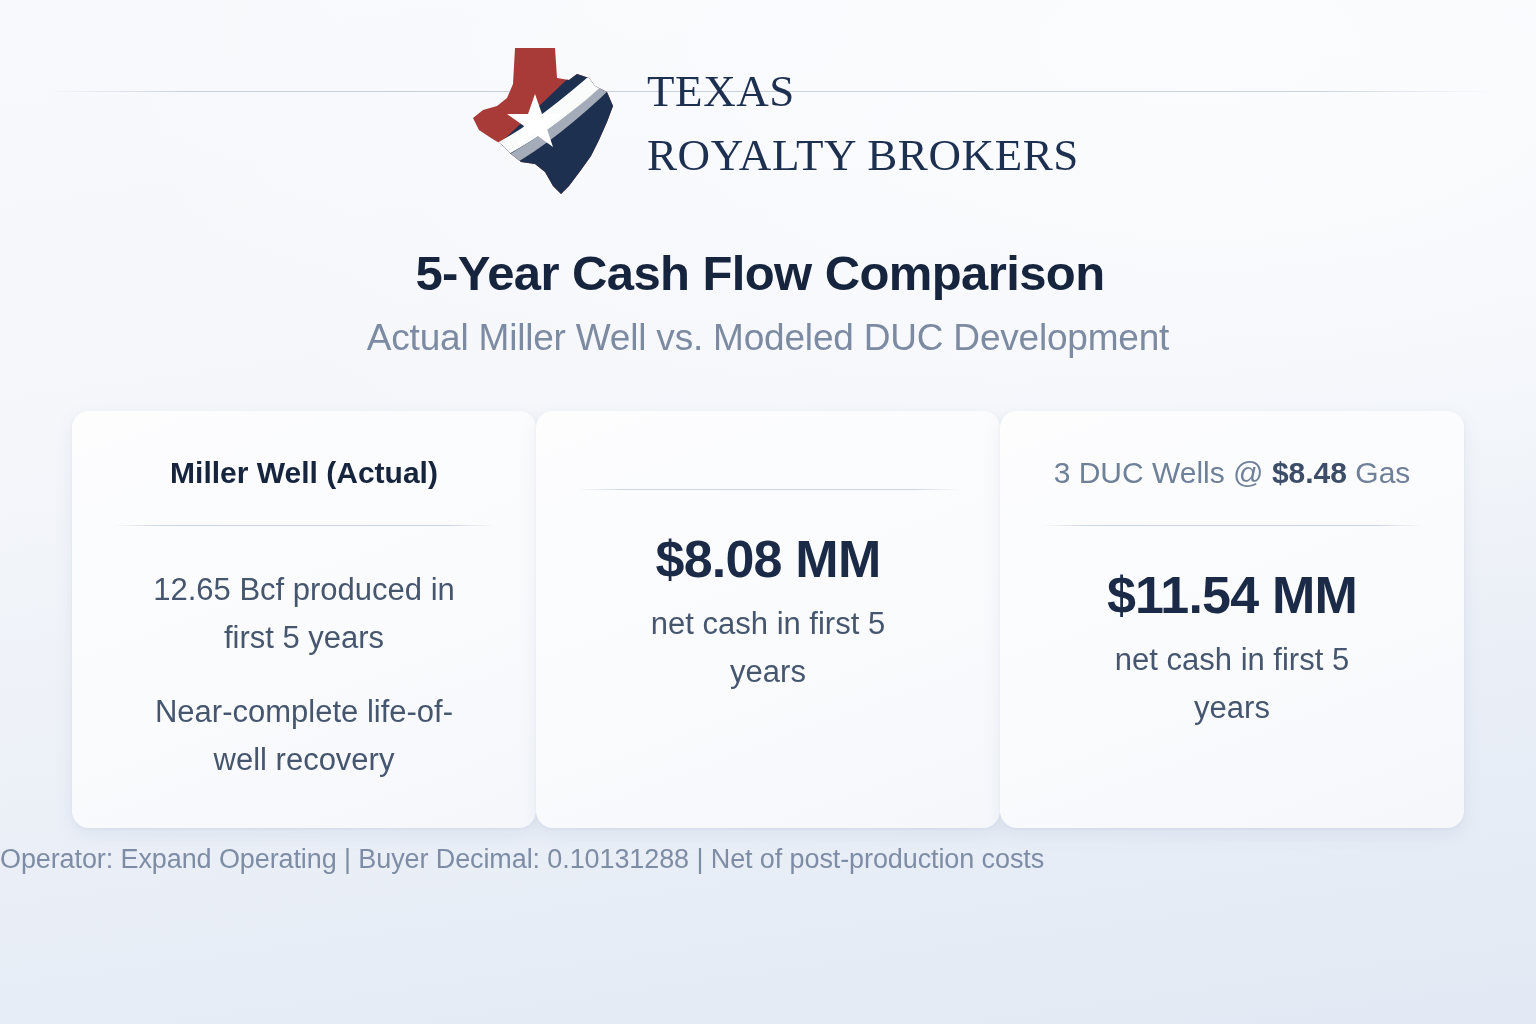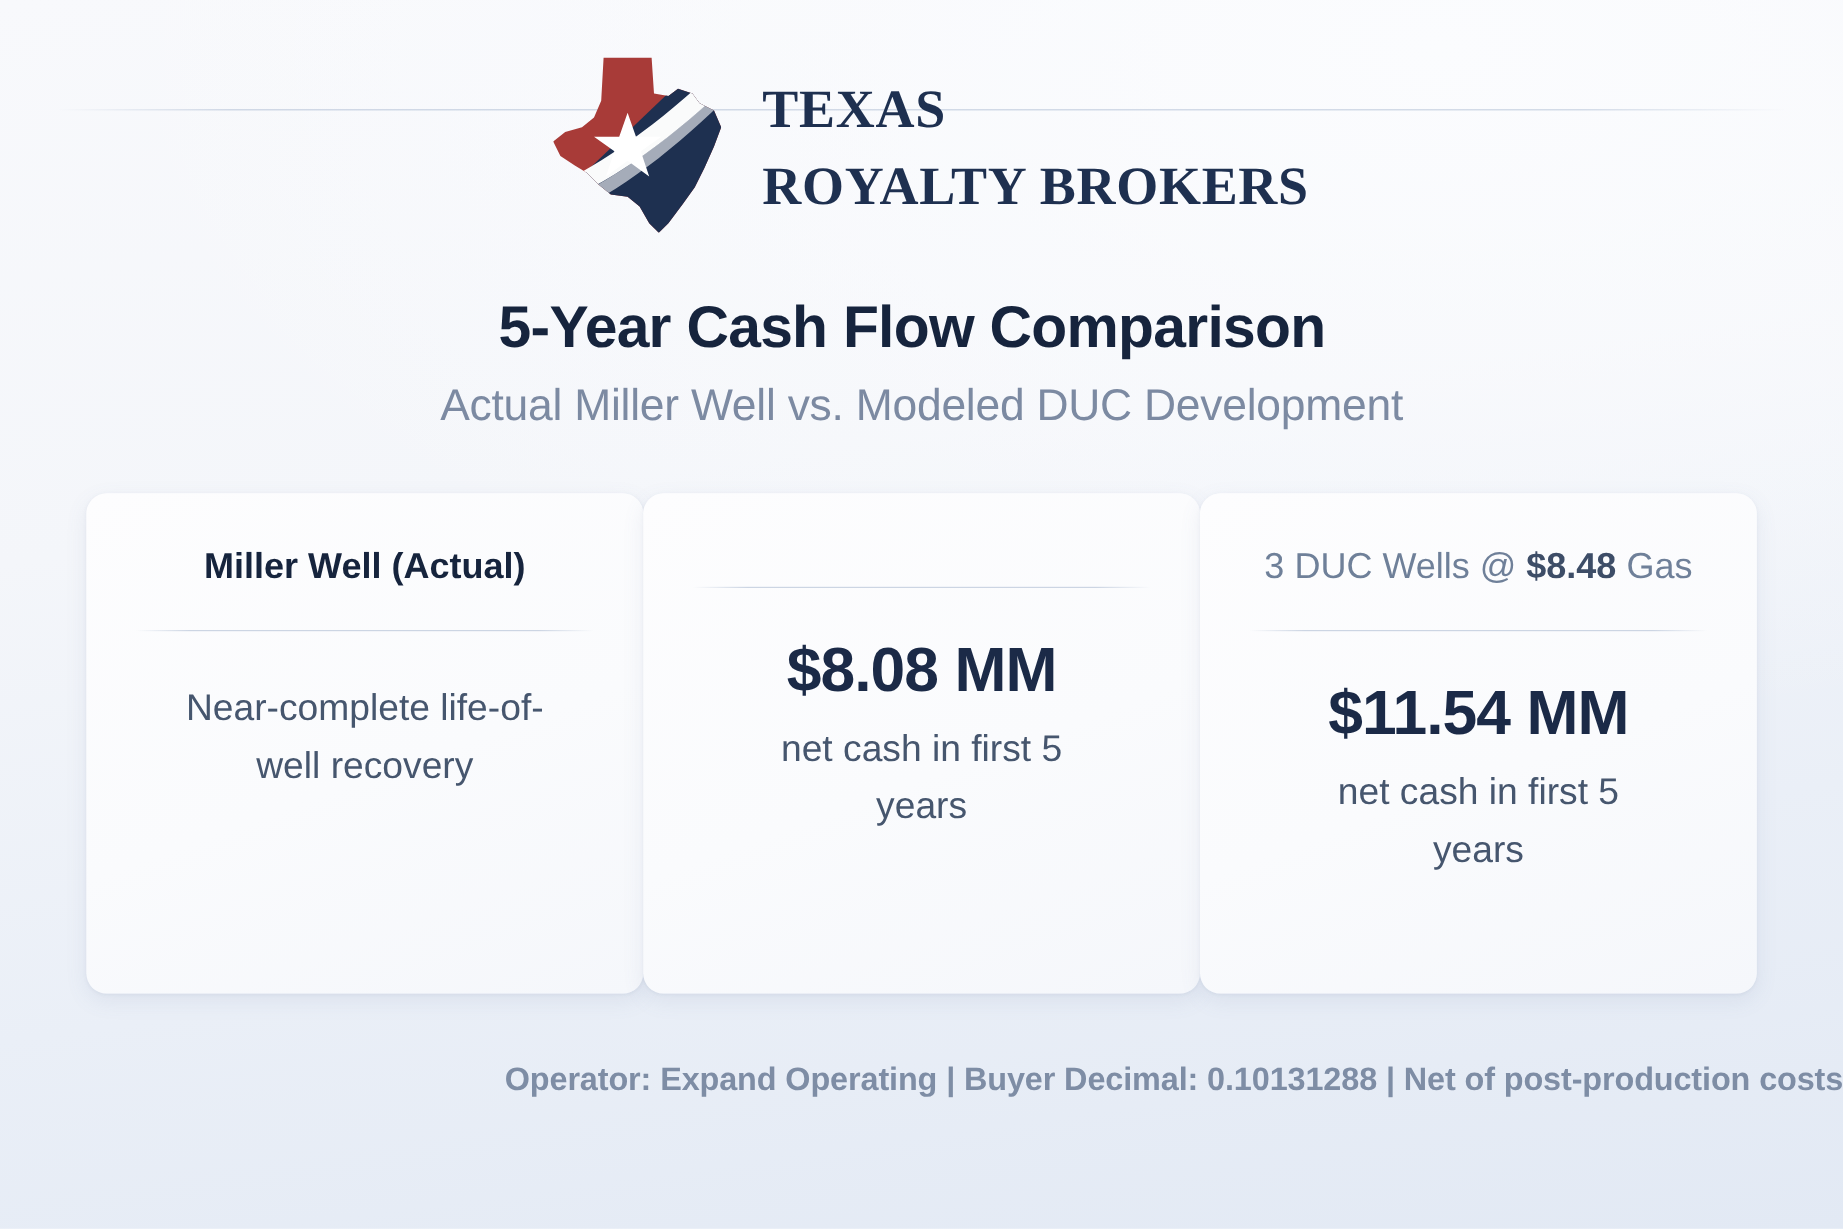--- a/index.html
+++ b/index.html
@@ -51,21 +51,21 @@
     flex: 0 0 auto;
     position: relative;
   }
   .brand-mark svg { display: block; width: 100%; height: 100%; }
 
   .wordmark {
     display: flex;
     flex-direction: column;
     justify-content: center;
     font-family: "Liberation Serif", serif;
-    font-weight: 700;
+    font-weight: 400;
     color: #1e3050;
     letter-spacing: 0.6px;
     line-height: 1.06;
     padding-top: 4px;
   }
   .wordmark .line1 { font-size: 45px; }
   .wordmark .line2 { font-size: 45px; margin-top: 16px; }
 
   
   .title {
@@ -144,21 +144,21 @@
   }
 
   .card-para {
     font-size: 31px;
     line-height: 1.54;
     text-align: center;
     color: #46566e;
     font-weight: 400;
     max-width: 320px;
   }
-  .card-para + .card-para { }
+  .card-para + .card-para { margin-top: 27px; }
 
   .card-value {
     font-size: 52px;
     font-weight: 700;
     color: #1b2a47;
     letter-spacing: -0.8px;
     text-align: center;
     line-height: 1.12;
   }
 
@@ -169,26 +169,26 @@
     text-align: center;
     color: #46566e;
     font-weight: 400;
     max-width: 300px;
   }
 
   
   .footer {
     position: absolute;
     left: 0;
-    top: 884px;
-    width: 1536px;
-    text-align: right;
+    top: 844px;
+    width: 1536px;
+    text-align: left;
     font-size: 27px;
     color: #7e8da5;
-    font-weight: 700;
+    font-weight: 400;
     letter-spacing: -0.1px;
   }
 </style>
 </head>
 <body>
 
 <div class="page">
 
   <div class="header-rule"></div>
 
@@ -224,20 +224,21 @@
 
   <div class="title">5-Year Cash Flow Comparison</div>
   <div class="subtitle">Actual Miller Well vs. Modeled DUC Development</div>
 
   <div class="cards">
 
     <div class="card">
       <div class="card-heading strong">Miller Well (Actual)</div>
       <div class="card-divider"></div>
       <div class="card-body">
+        <div class="card-para">12.65 Bcf produced in first 5 years</div>
         <div class="card-para">Near-complete life-of-well recovery</div>
       </div>
     </div>
 
     <div class="card">
       <div class="card-divider"></div>
       <div class="card-body">
         <div class="card-value">$8.08 MM</div>
         <div class="card-value-sub">net cash in first 5 years</div>
       </div>

